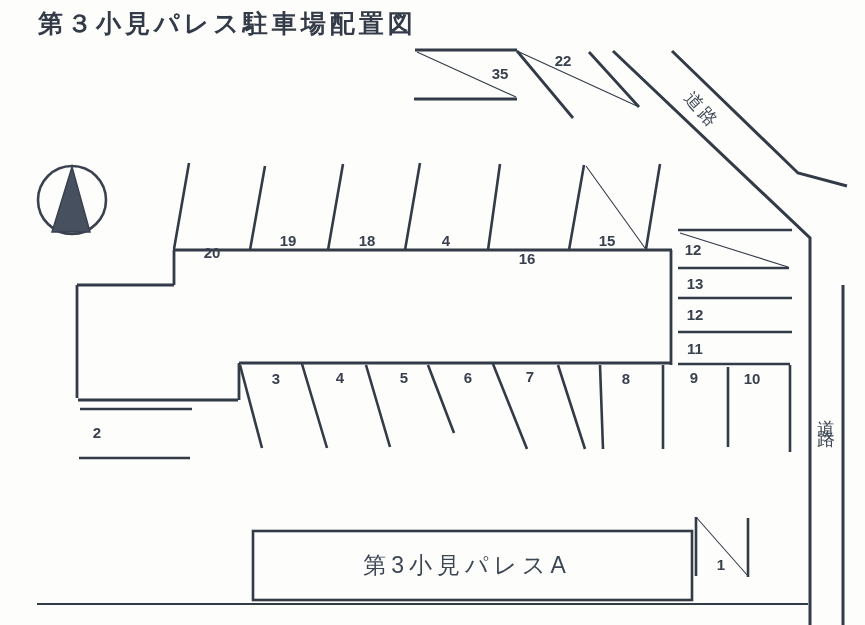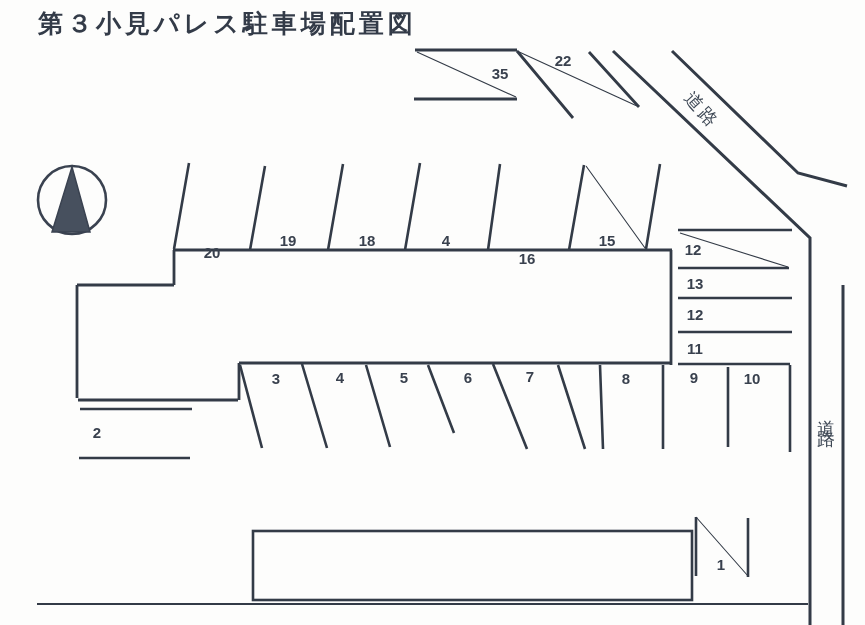--- a/index.html
+++ b/index.html
@@ -68,20 +68,21 @@
       <circle cx="72" cy="200" r="34" fill="none" stroke="#3a4250" stroke-width="2.6"></circle>
       <polygon points="72,167 52,232 90,232" fill="#47505e" stroke="#3a4250" stroke-width="1.5"></polygon>
     </g>
   </svg>
 
   <div class="lbl title">第３小見パレス駐車場配置図</div>
 
   <div class="lbl road-top">道路</div>
   <div class="lbl road-right">道路</div>
 
+  <div class="lbl bldg" style="left:467px;top:565px;">第3小見パレスA</div>
 
   <div class="lbl stall" style="left:721px;top:564px;">1</div>
   <div class="lbl stall" style="left:97px;top:432px;">2</div>
   <div class="lbl stall" style="left:276px;top:378px;">3</div>
   <div class="lbl stall" style="left:340px;top:377px;">4</div>
   <div class="lbl stall" style="left:404px;top:377px;">5</div>
   <div class="lbl stall" style="left:468px;top:377px;">6</div>
   <div class="lbl stall" style="left:530px;top:376px;">7</div>
   <div class="lbl stall" style="left:626px;top:378px;">8</div>
   <div class="lbl stall" style="left:694px;top:377px;">9</div>

